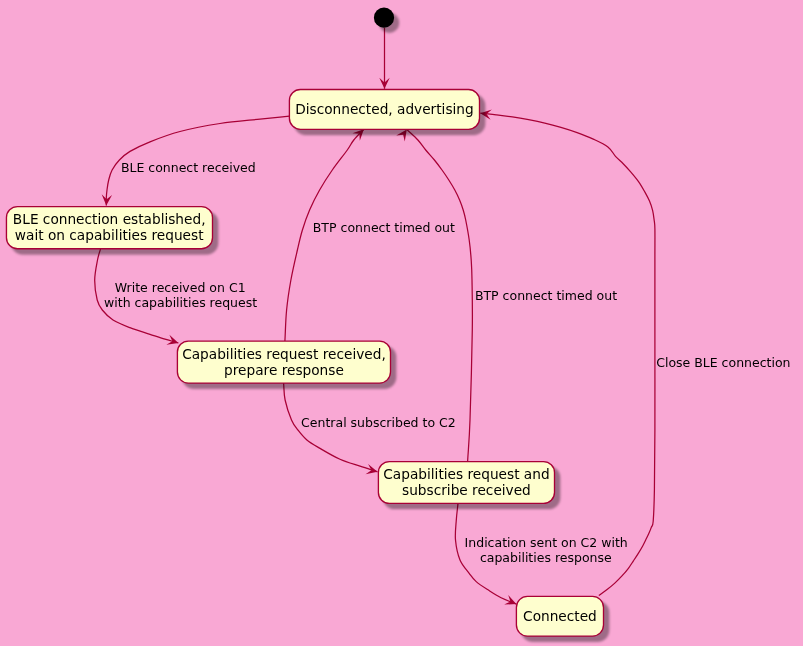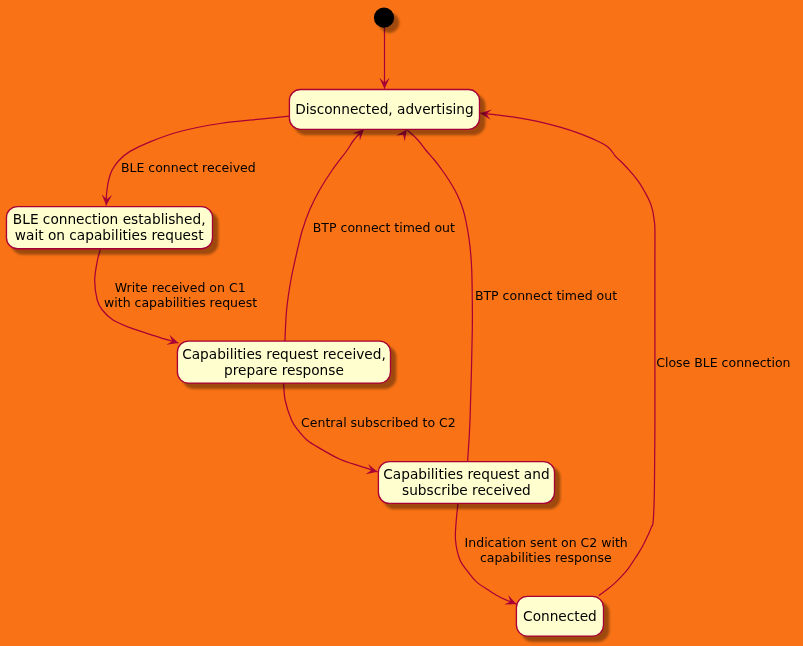--- a/index.html
+++ b/index.html
@@ -1,18 +1,18 @@
 <!DOCTYPE html>
 <html><head>
 <meta charset="utf-8">
 <title>State diagram</title>
 <style>
   html,body{margin:0;padding:0;background:#FFFFFF;}
   body{width:803px;height:646px;overflow:hidden;font-family:"DejaVu Sans",sans-serif;}
-  #canvas{position:relative;width:803px;height:646px;background:#f97316;}
+  #canvas{position:relative;width:803px;height:646px;background:#f9a8d4;}
   svg{display:block;shape-rendering:geometricPrecision;}
   .state-rect{fill:#FEFECE;stroke:#A80036;stroke-width:1.35;}
   .edge{fill:none;stroke:#A80036;stroke-width:1.25;}
   .arrowhead{fill:#A80036;stroke:none;}
   .state-text{font-family:"DejaVu Sans",sans-serif;font-size:13.7px;fill:#000000;text-anchor:middle;}
   .edge-label{font-family:"DejaVu Sans",sans-serif;font-size:12.5px;fill:#000000;}
 </style>
 </head>
 <body>
 

